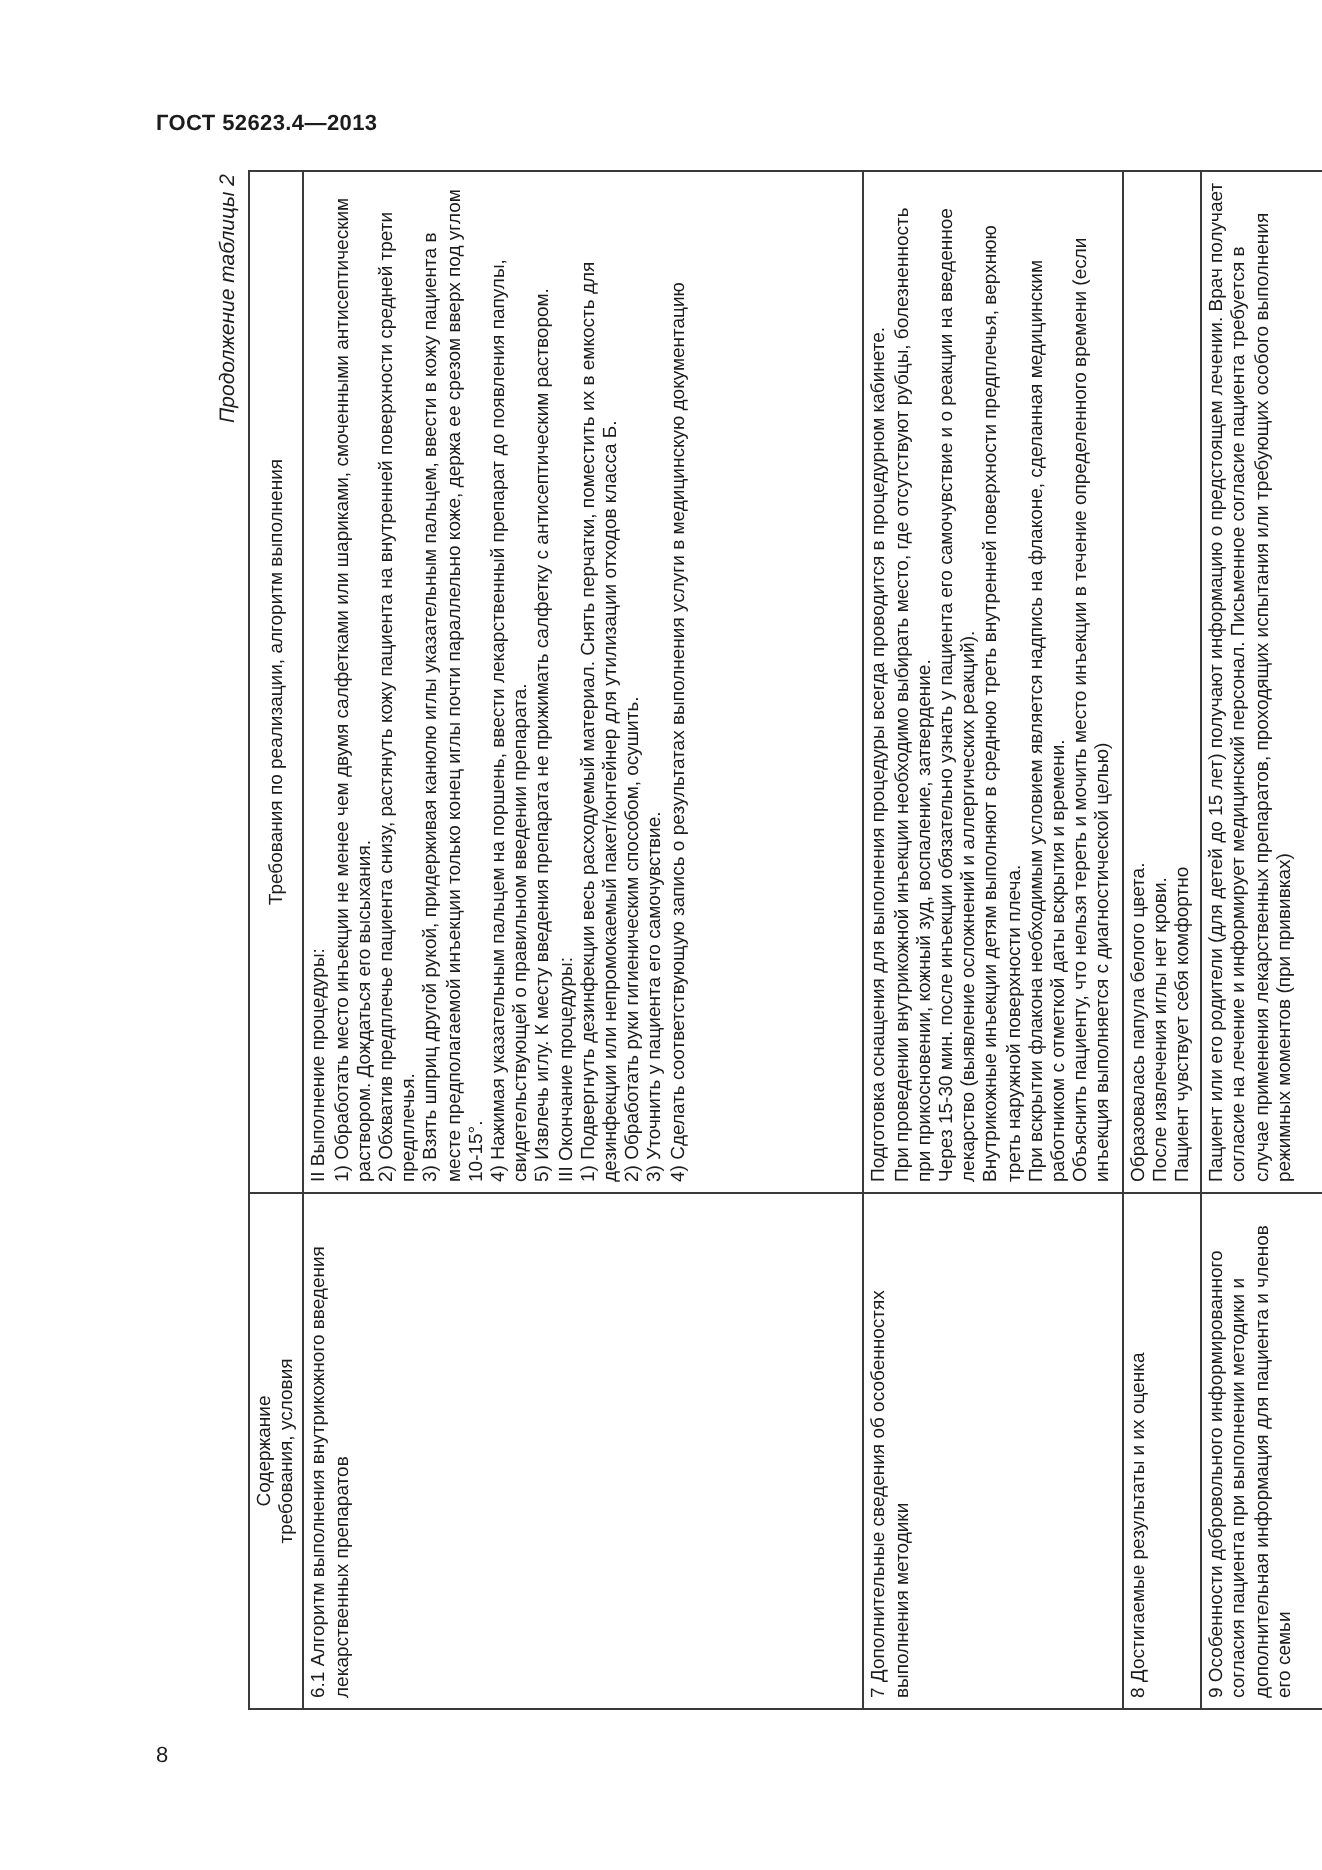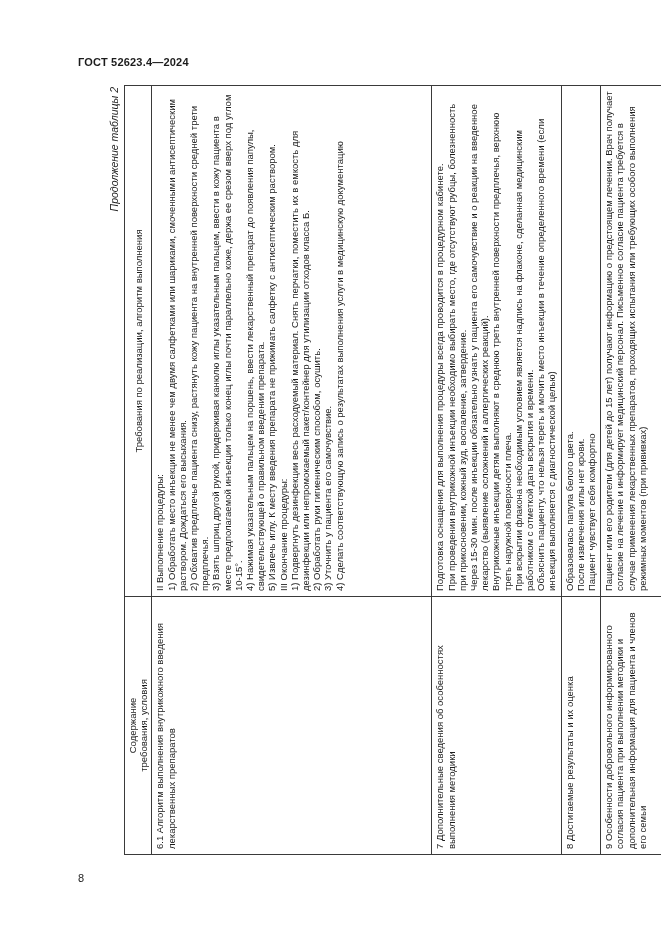--- a/index.html
+++ b/index.html
@@ -60,21 +60,21 @@
   .col-condition { width: 258px; }
   td.requirements, td.condition { white-space: pre-line; }
   tr.row-algorithm td { height: 280px; }
   tr.row-additional td { height: 102px; }
   tr.row-results td { height: 38px; }
   tr.row-consent td { height: 66px; }
 </style>
 </head>
 <body>
 
-<div class="doc-header">ГОСТ 52623.4—2024</div>
+<div class="doc-header">ГОСТ 52623.4—2013</div>
 
 <div class="rotated">
   <div class="table-caption">Продолжение таблицы 2</div>
 
   <table class="gost">
     <colgroup>
       <col class="col-condition">
       <col>
     </colgroup>
     <thead>

